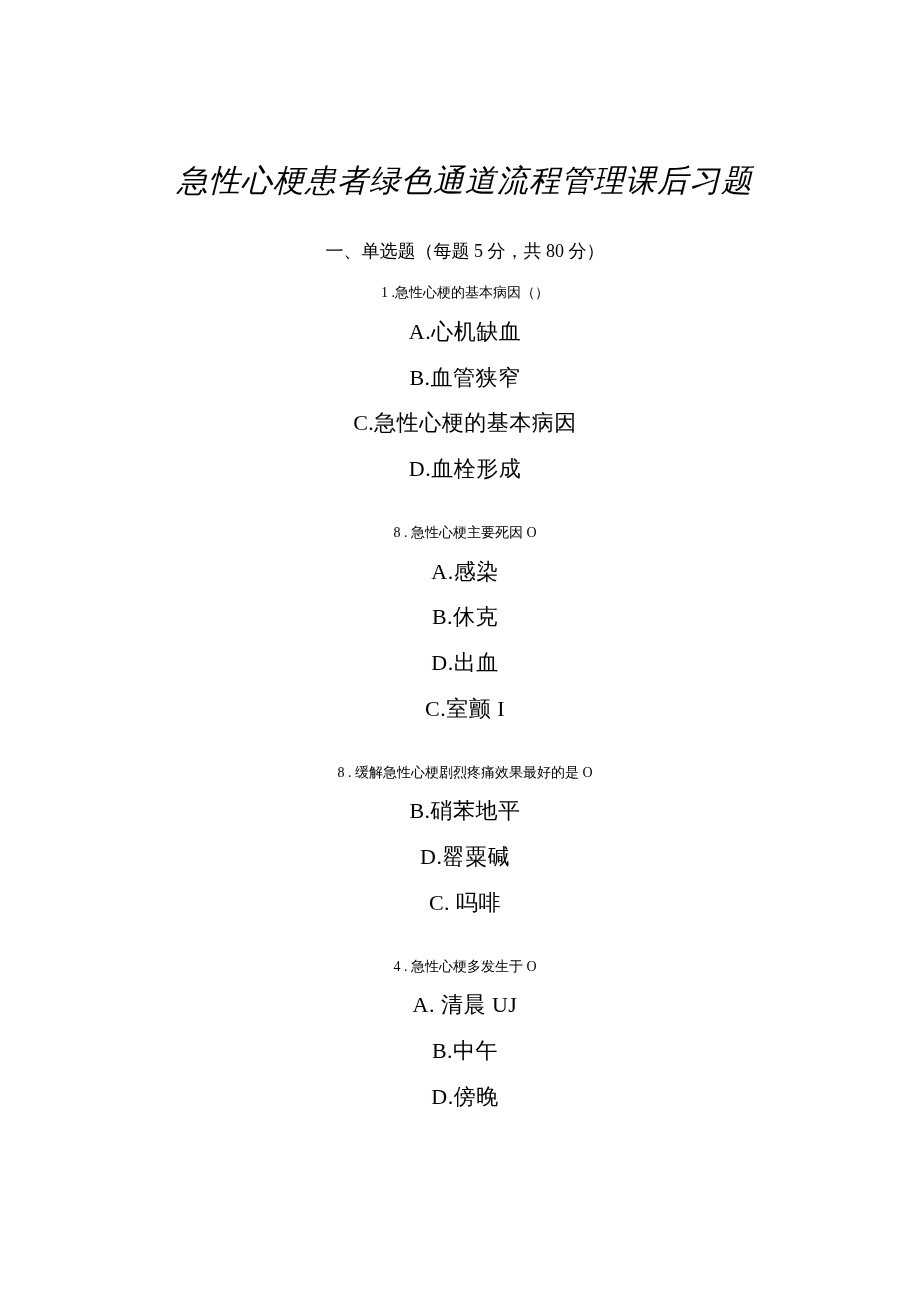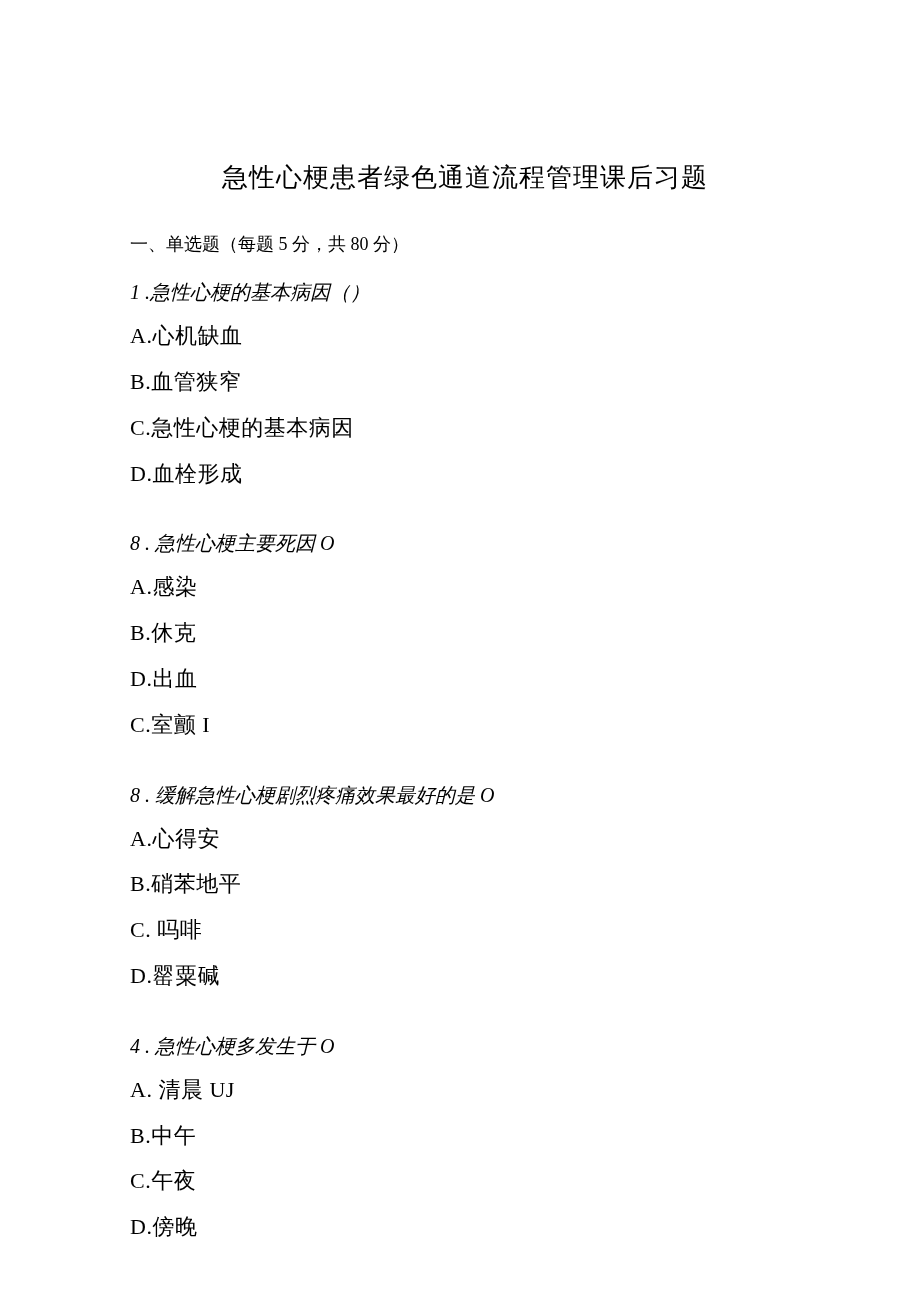--- a/index.html
+++ b/index.html
@@ -1,47 +1,48 @@
 <!DOCTYPE html>
 <html><head>
   <meta charset="utf-8">
   <style>
     * {
       margin: 0;
       padding: 0;
       box-sizing: border-box;
+      text-align: center;
     }
     body {
       background: #ffffff;
       font-family: "SimSun", "宋体", serif;
       width: 920px;
       min-height: 1301px;
       padding: 160px 120px 80px 130px;
       color: #000000;
     }
     .title {
       text-align: center;
-      font-size: 26px;
+      font-size: 31px;
       font-weight: normal;
       margin-bottom: 32px;
       letter-spacing: 1px;
+      font-style: italic;
     }
     .section-header {
       font-size: 18px;
       margin-bottom: 12px;
       line-height: 1.9;
     }
     .question-block {
       margin-bottom: 30px;
     }
     .question-text {
-      font-size: 20px;
+      font-size: 14px;
       line-height: 1.9;
       margin-bottom: 4px;
-      font-style: italic;
     }
     .option {
       font-size: 22px;
       line-height: 1.9;
       margin-bottom: 4px;
       letter-spacing: 0.5px;
     }
   </style>
 </head>
 <body>
@@ -61,25 +62,23 @@
 <div class="question-block">
   <div class="question-text">8  . 急性心梗主要死因 O</div>
   <div class="option">A.感染</div>
   <div class="option">B.休克</div>
   <div class="option">D.出血</div>
   <div class="option">C.室颤 I</div>
 </div>
 
 <div class="question-block">
   <div class="question-text">8  . 缓解急性心梗剧烈疼痛效果最好的是 O</div>
-  <div class="option">A.心得安</div>
   <div class="option">B.硝苯地平</div>
+  <div class="option">D.罂粟碱</div>
   <div class="option">C. 吗啡</div>
-  <div class="option">D.罂粟碱</div>
 </div>
 
 <div class="question-block">
   <div class="question-text">4  . 急性心梗多发生于 O</div>
   <div class="option">A. 清晨 UJ</div>
   <div class="option">B.中午</div>
-  <div class="option">C.午夜</div>
   <div class="option">D.傍晚</div>
 </div>
 
 </body></html>

